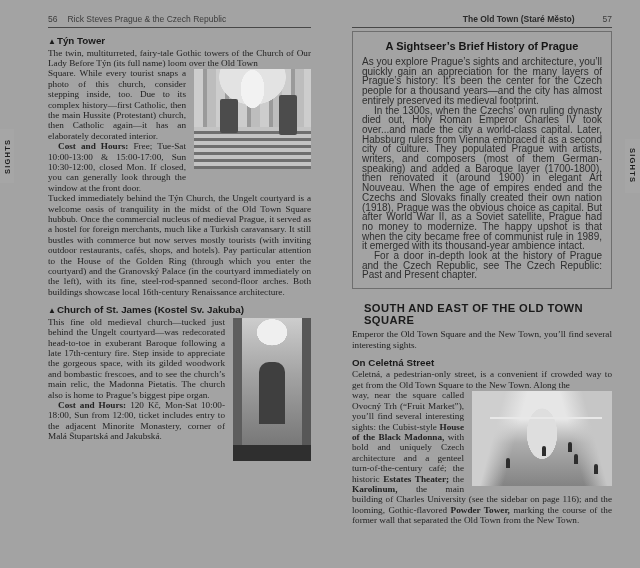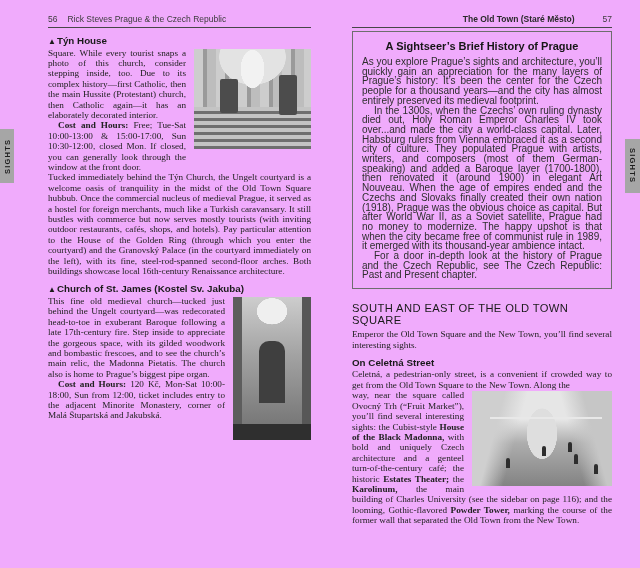--- a/index.html
+++ b/index.html
@@ -1,17 +1,17 @@
 <!DOCTYPE html>
 <html><head>
 <meta charset="utf-8">
 <style>
   html,body{margin:0;padding:0;background:#e9e9e9;}
   .spread{
-    position:relative;width:640px;height:568px;background:#f0abfc;
+    position:relative;width:640px;height:568px;background:#a3a3a3;
     font-family:"Liberation Serif","DejaVu Serif",serif;color:#222;
     overflow:hidden;margin:0 auto;
   }
   
   .tab{
     position:absolute;background:#a6a6a6;color:#1e1e1e;
     font-family:"Liberation Sans",sans-serif;font-weight:bold;font-size:7.5px;
     letter-spacing:1.2px;display:flex;align-items:center;justify-content:center;
   }
   .tab-left{left:0;top:129px;width:14px;height:54px;
@@ -31,22 +31,22 @@
   
   p{margin:0;font-size:9.2px;line-height:10.4px;text-align:justify;}
   p.indent{text-indent:10px;}
   .bold-run{font-weight:bold;}
   h3.sight{
     font-family:"Liberation Sans",sans-serif;font-weight:bold;font-size:9.8px;
     color:#1a1a1a;margin:7px 0 1.5px;display:flex;align-items:baseline;gap:1px;
   }
   h3.sight .tri{font-size:8px;}
   h2.section{
-    font-family:"Liberation Sans",sans-serif;font-weight:normal;font-size:11.2px;
-    letter-spacing:.4px;color:#1a1a1a;margin:13px 0 3px;
+    font-family:"Liberation Sans",sans-serif;font-weight:bold;font-size:11.2px;
+    letter-spacing:.4px;color:#1a1a1a;margin:13px 12px 3px;
   }
   .clearfix::after{content:"";display:block;clear:both;}
   
   .sidebox{
     border:1.5px solid #6e6e6e;margin-top:3px;padding:7px 9px 8px;
     font-family:"Liberation Sans",sans-serif;
   }
   .sidebox h4{
     margin:1px 0 5px;text-align:center;font-size:11px;font-weight:bold;color:#161616;
   }
@@ -95,22 +95,23 @@
 
   <div class="page page-left">
 
     <div class="pheader">
       <span>56</span>
       <span>Rick Steves Prague &amp; the Czech Republic</span>
     </div>
 
     <h3 class="sight">
       <span class="tri">▲</span>
-      <span>Týn House</span>
+      <span>Týn Tower</span>
     </h3>
+    <p>The twin, multiturreted, fairy-tale Gothic towers of the Church of Our Lady Before Týn (its full name) loom over the Old Town</p>
     <div class="clearfix">
       <div class="photo photo-tyn">
         <div class="pews"></div>
         <div class="altar"></div>
         <div class="altar altar2"></div>
       </div>
       <p>Square. While every tourist snaps a photo of this church, consider stepping inside, too. Due to its complex history—first Catholic, then the main Hussite (Protestant) church, then Catholic again—it has an elaborately decorated interior.</p>
       <p class="indent">
         <span class="bold-run">Cost and Hours:</span><span> Free; Tue-Sat 10:00-13:00 &amp; 15:00-17:00, Sun 10:30-12:00, closed Mon. If closed, you can generally look through the window at the front door.</span>
       </p>

